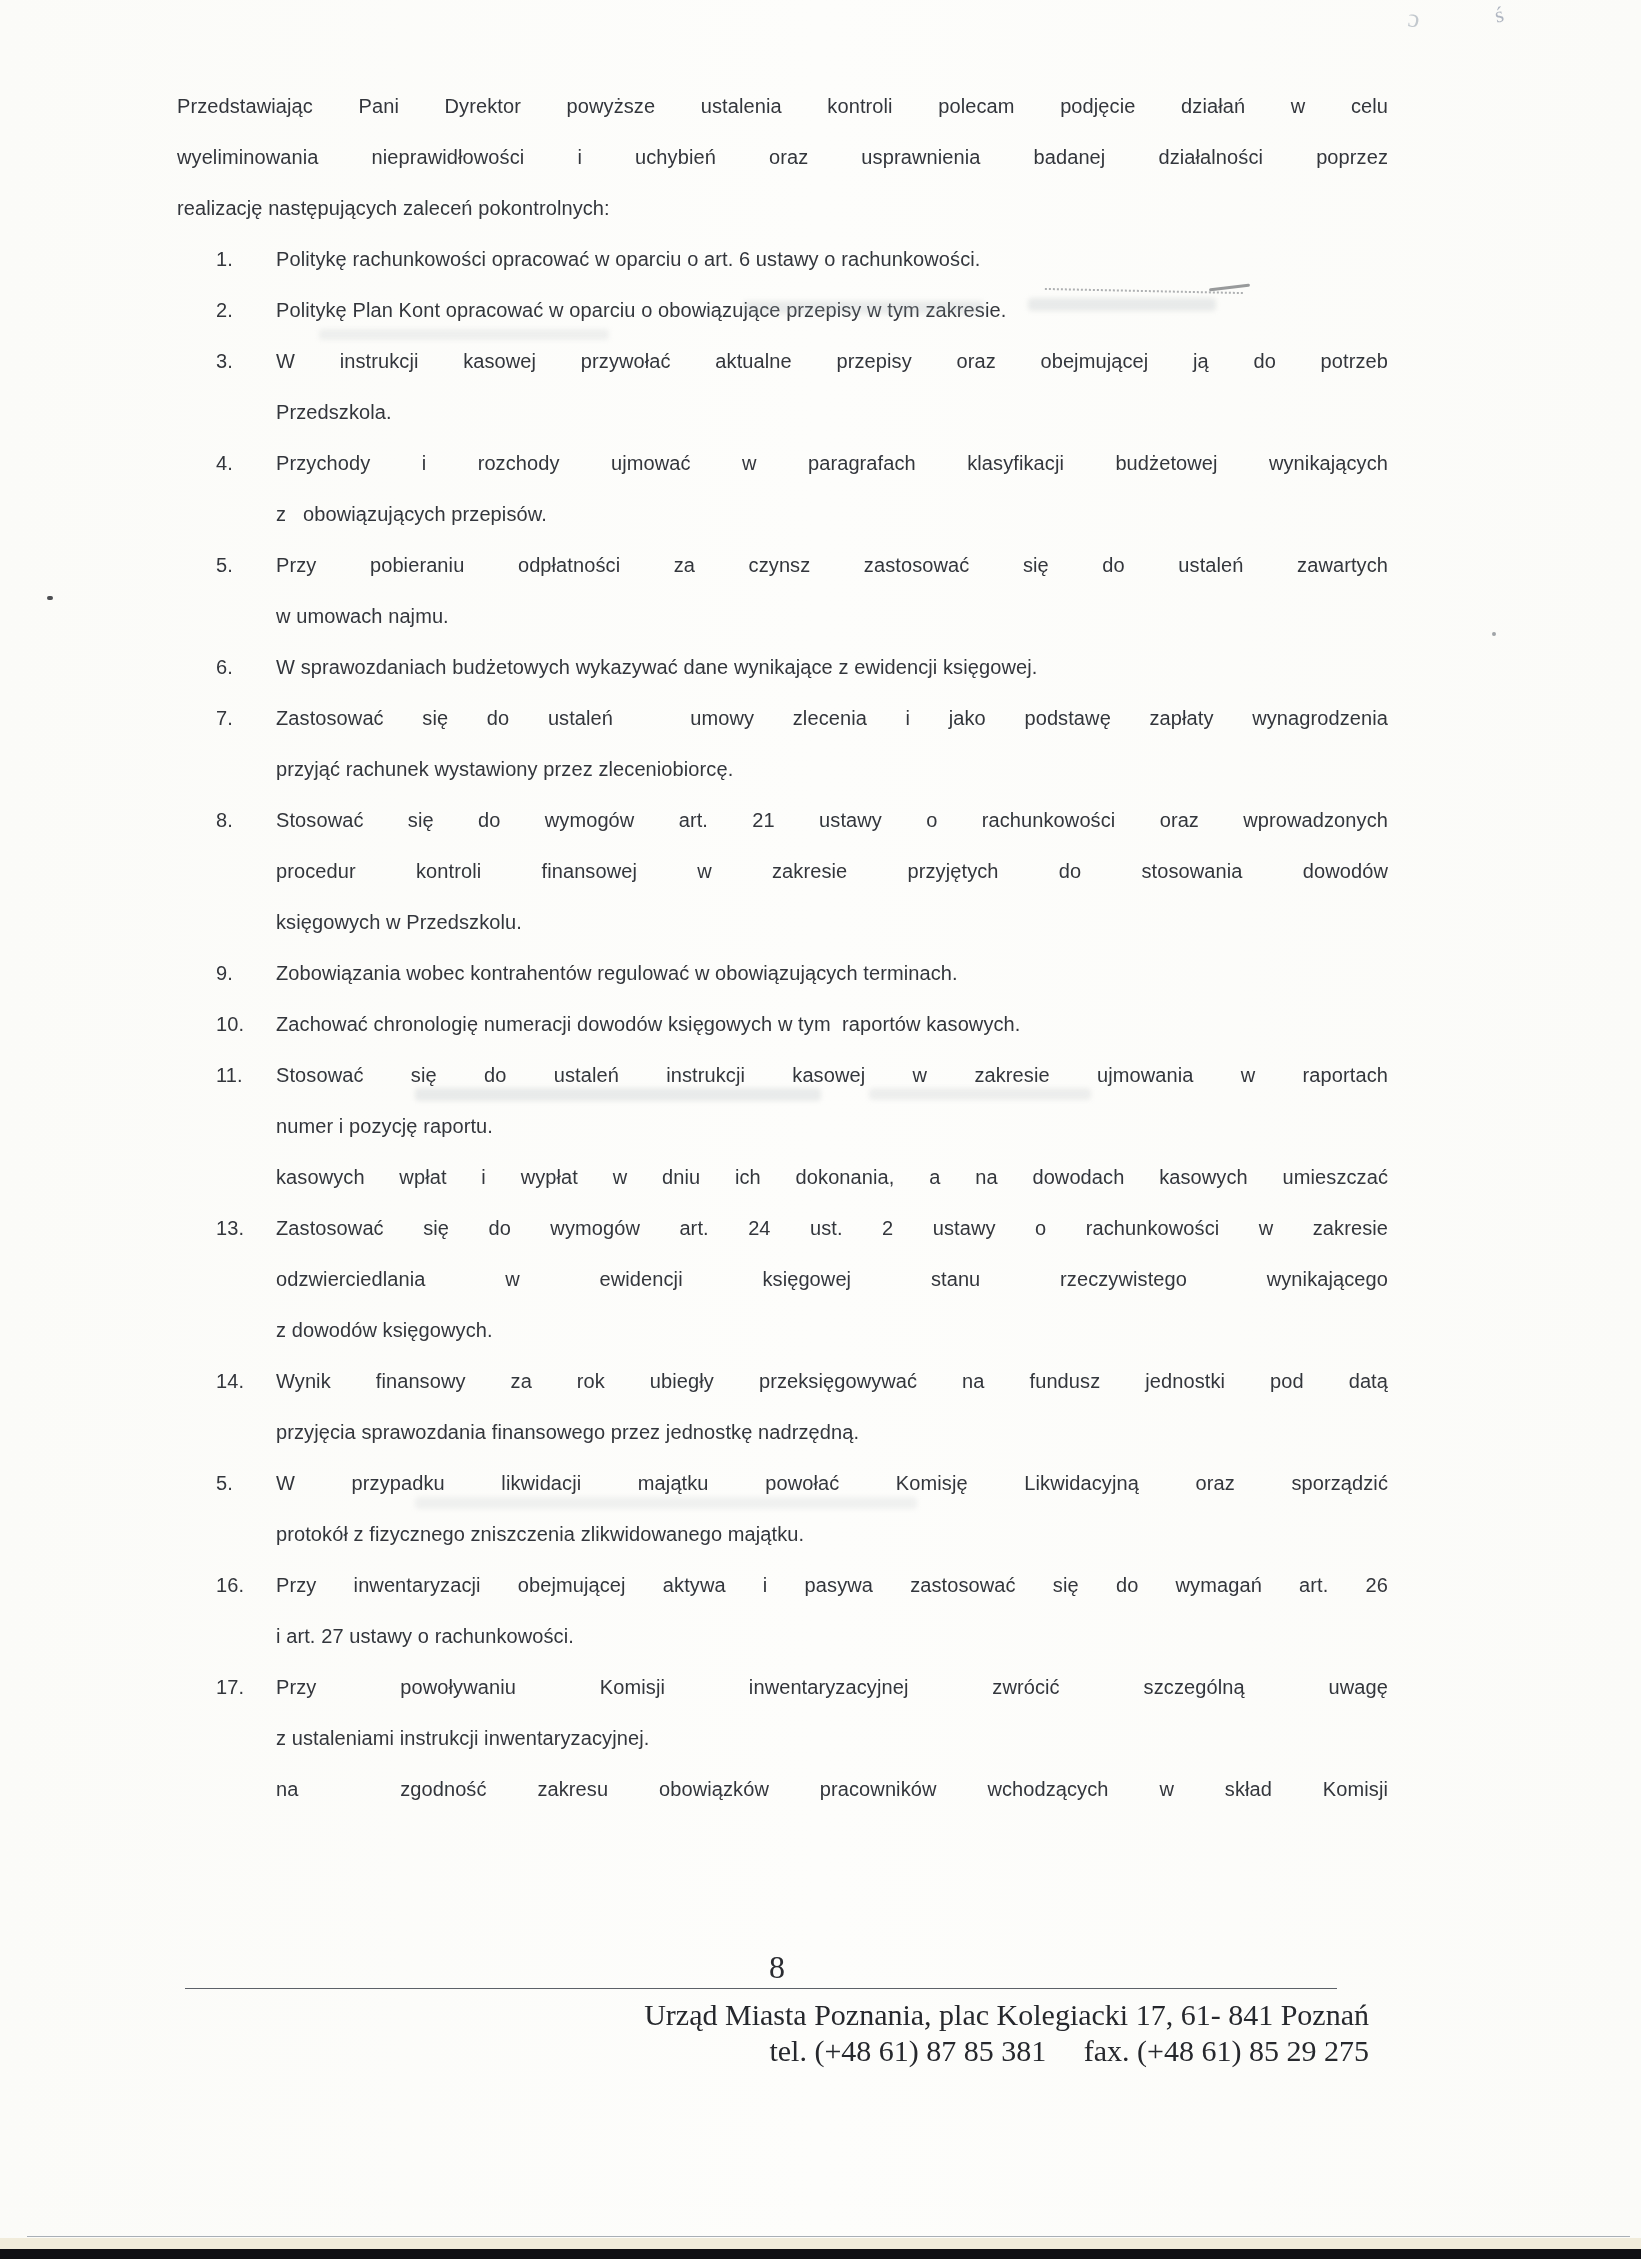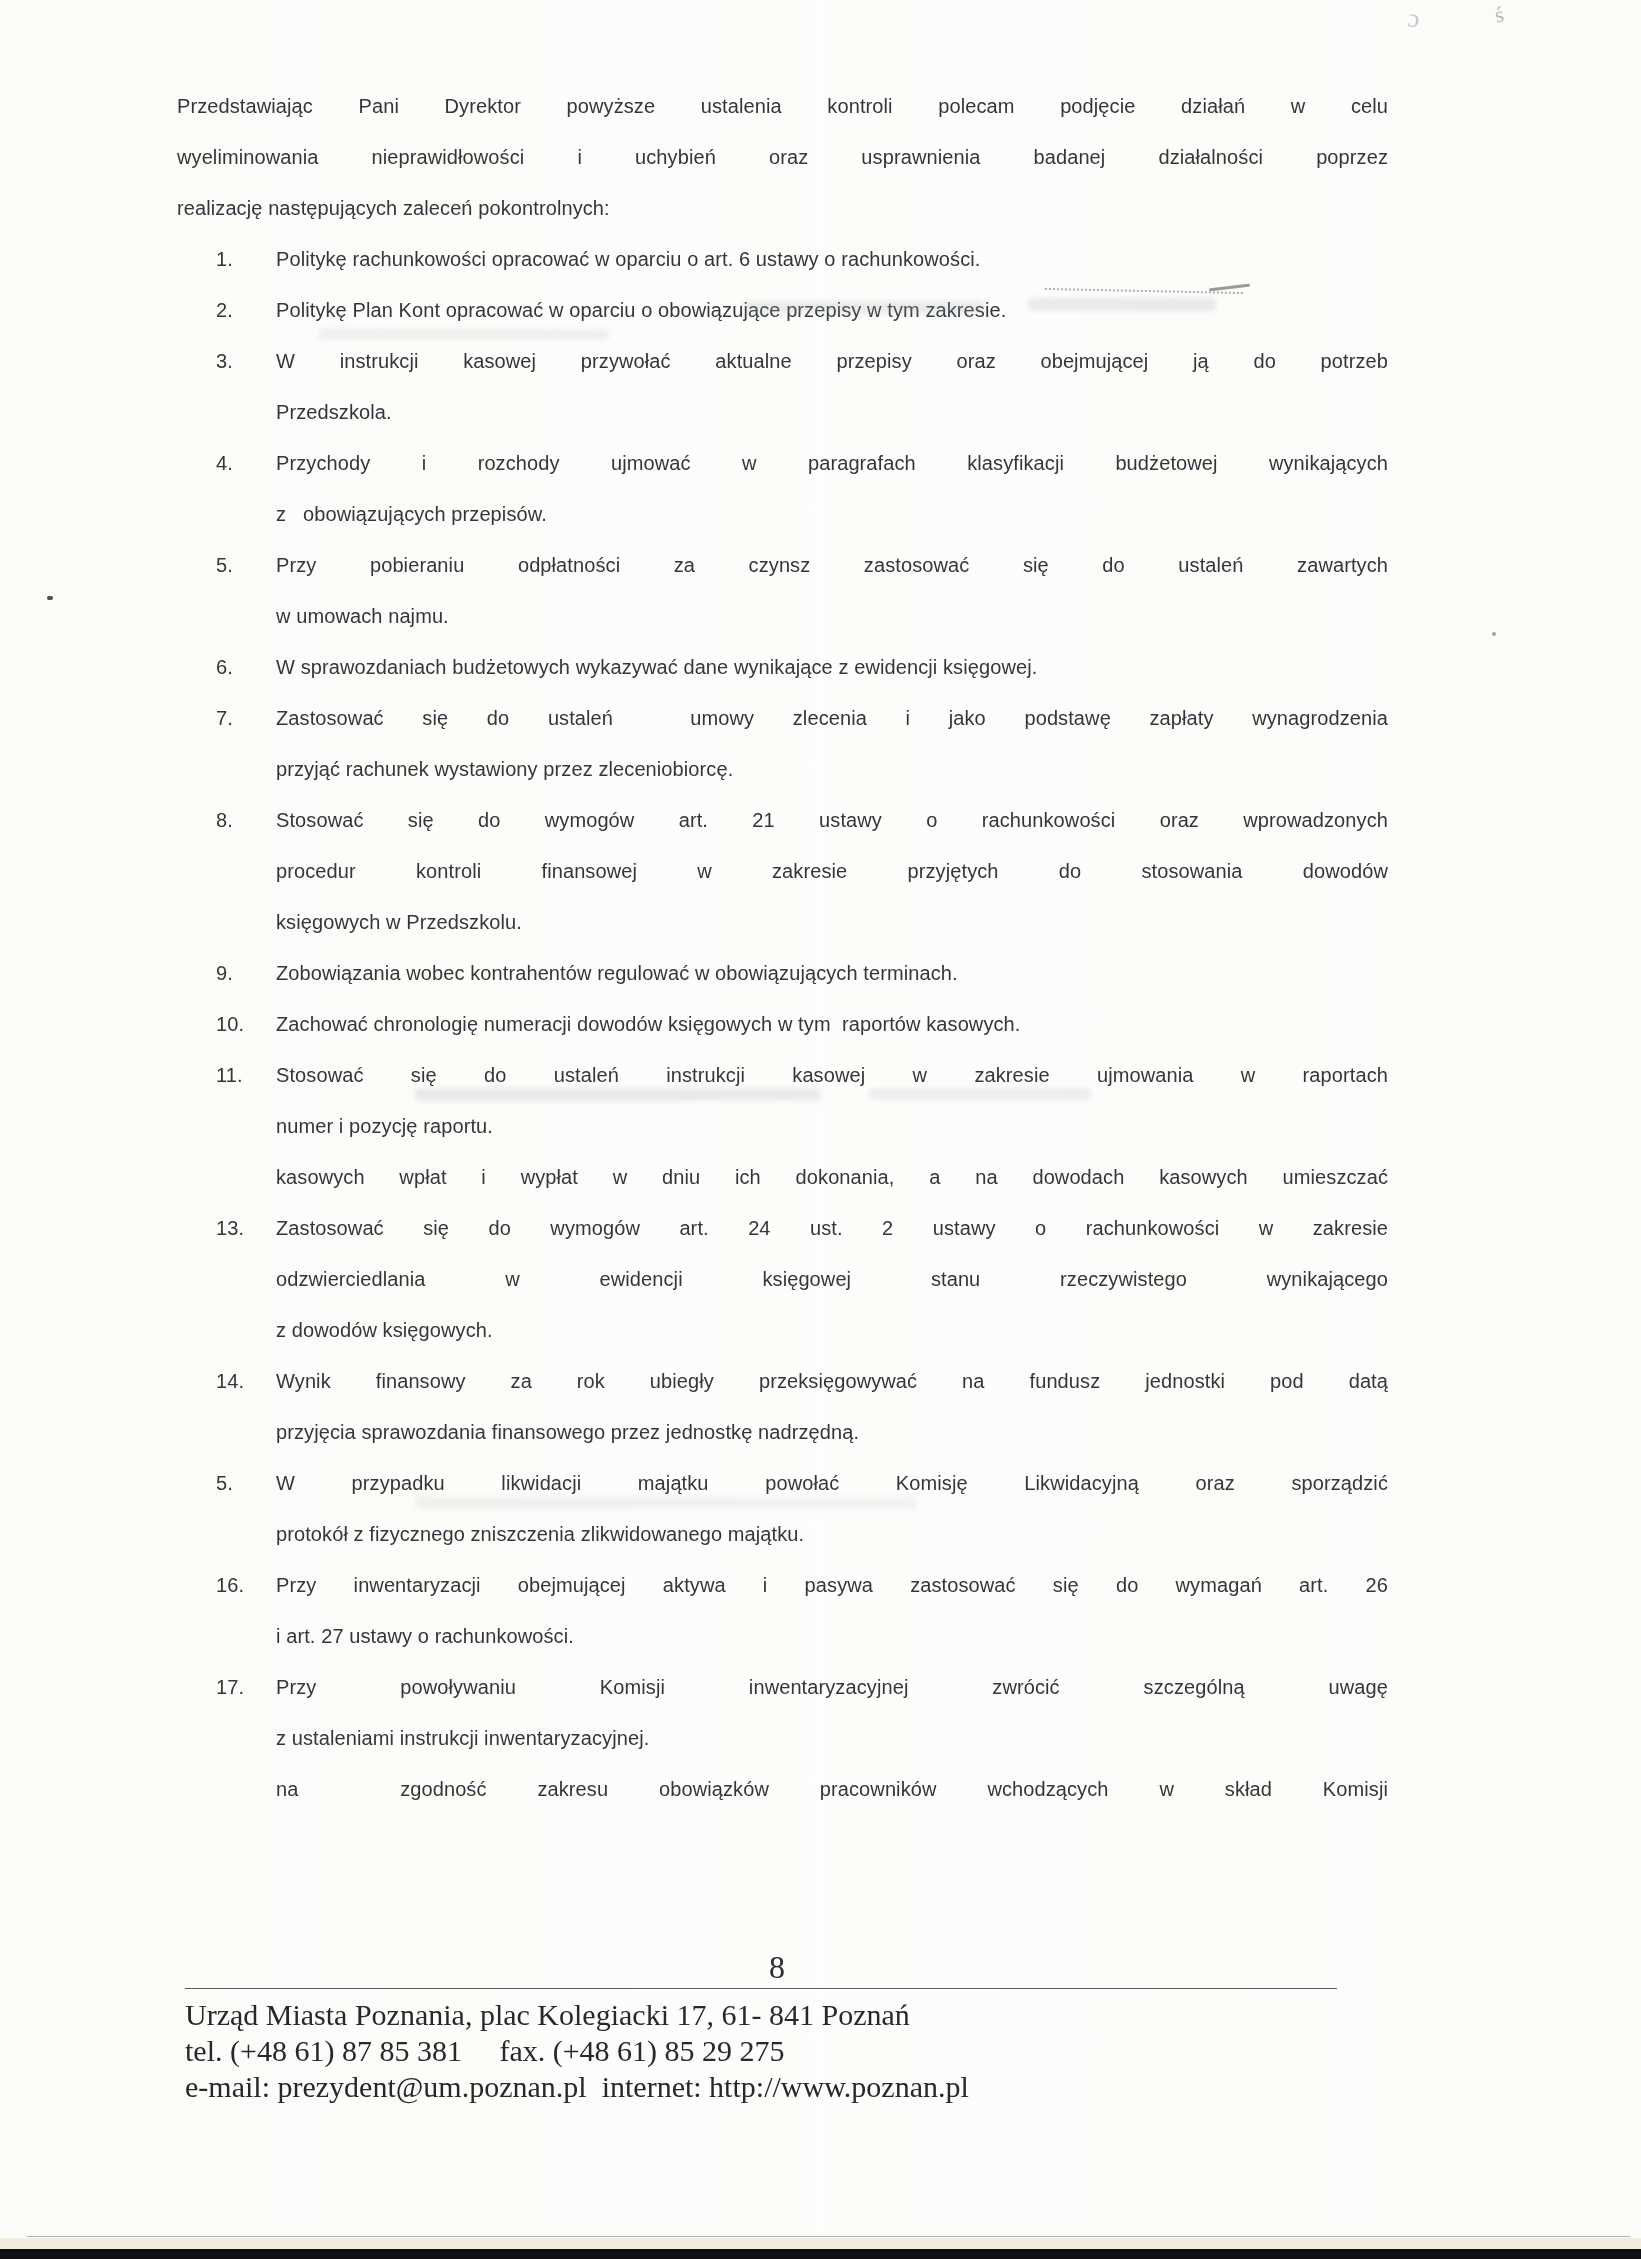--- a/index.html
+++ b/index.html
@@ -26,21 +26,21 @@
     position:absolute; left:185px; top:1949px; width:1184px;
     text-align:center; font-family:"Liberation Serif", serif;
     font-size:32px; color:#2a2c31;
   }
   .footer-rule {
     position:absolute; left:185px; top:1988px; width:1152px; height:0;
     border-top:1.9px solid #5c6168;
   }
   .footer-text {
     position:absolute; left:185px; top:1997px; width:1184px;
-    text-align:left; font-family:"Liberation Serif", serif;
+    text-align:right; font-family:"Liberation Serif", serif;
     font-size:30px; line-height:36px; color:#26282d;
   }
 
   
   .smudge { position:absolute; background:rgba(165,172,178,.22); filter:blur(2.9px); border-radius:3.9px; }
   .pencil {
     position:absolute; left:1045px; top:278px; width:198px; height:11.6px;
     border-bottom:2.9px dotted rgba(95,100,105,.5); transform:rotate(1.2deg);
   }
   .pencil-dash {
@@ -171,21 +171,20 @@
   <div class="smudge" style="left:415px; top:1497px; width:502px; height:11.6px; background:rgba(165,172,178,.15);"></div>
 
   <div class="speck1"></div>
   <div class="speck2"></div>
 
   <div class="pagenum">8</div>
   <div class="footer-rule"></div>
   <div class="footer-text">
     <div>Urząd Miasta Poznania, plac Kolegiacki 17, 61- 841 Poznań</div>
     <div>tel. (+48 61) 87 85 381 &nbsp;&nbsp;&nbsp; fax. (+48 61) 85 29 275</div>
-    <div>e-mail: prezydent@um.poznan.pl &nbsp;internet: http://www.poznan.pl</div>
   </div>
 
   <div class="bottom-line"></div>
   <div class="bottom-cream"></div>
   <div class="bottom-black"></div>
 
 </div>
 
 
 </body></html>

